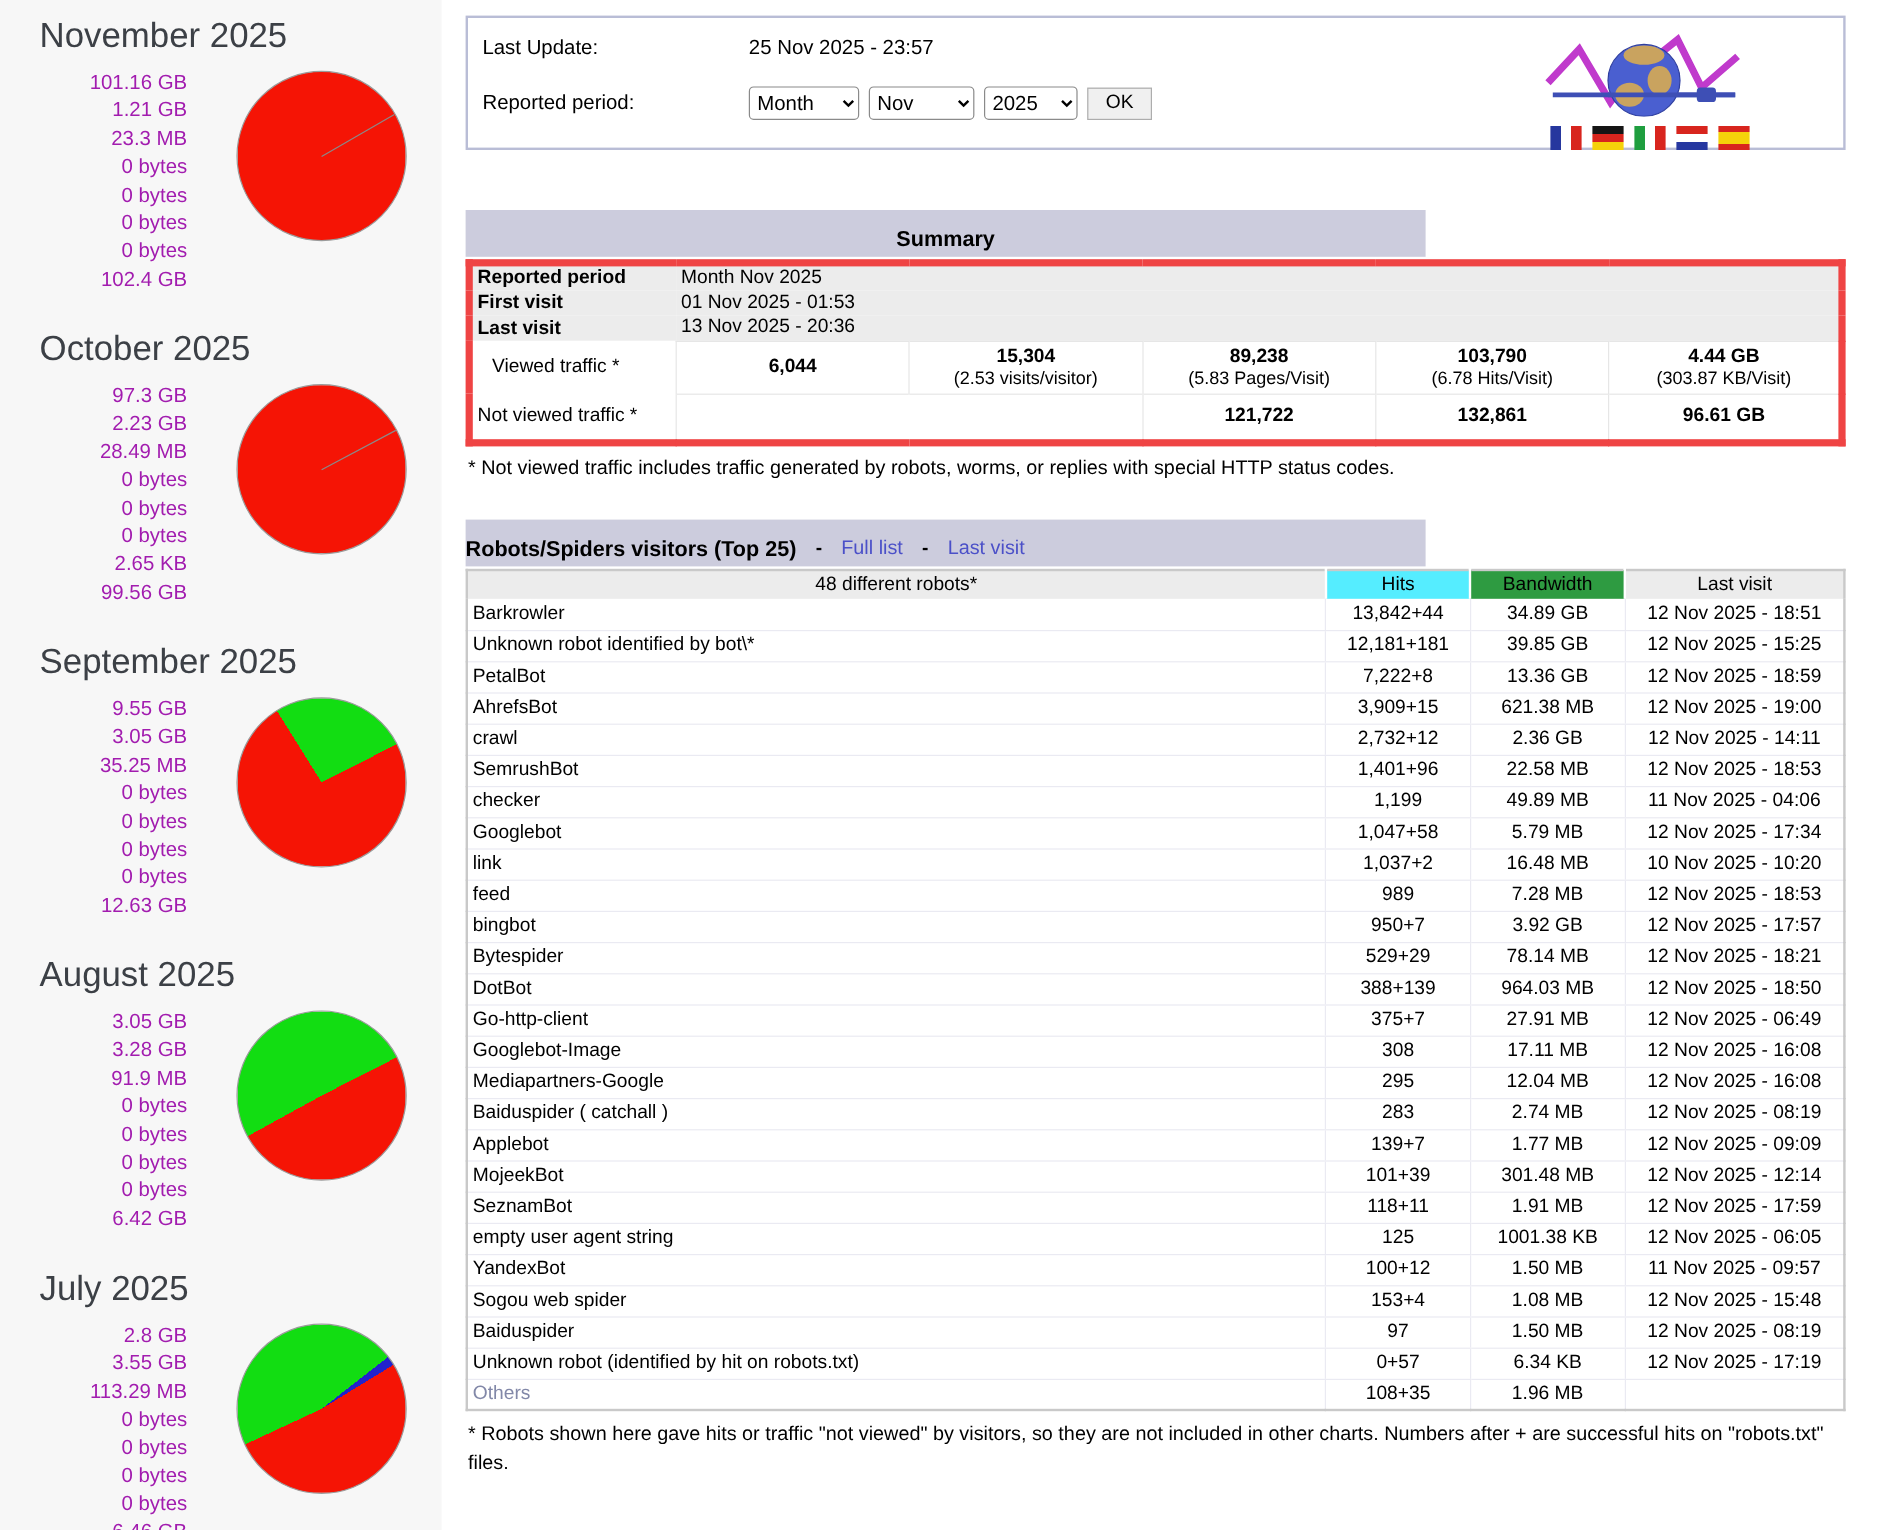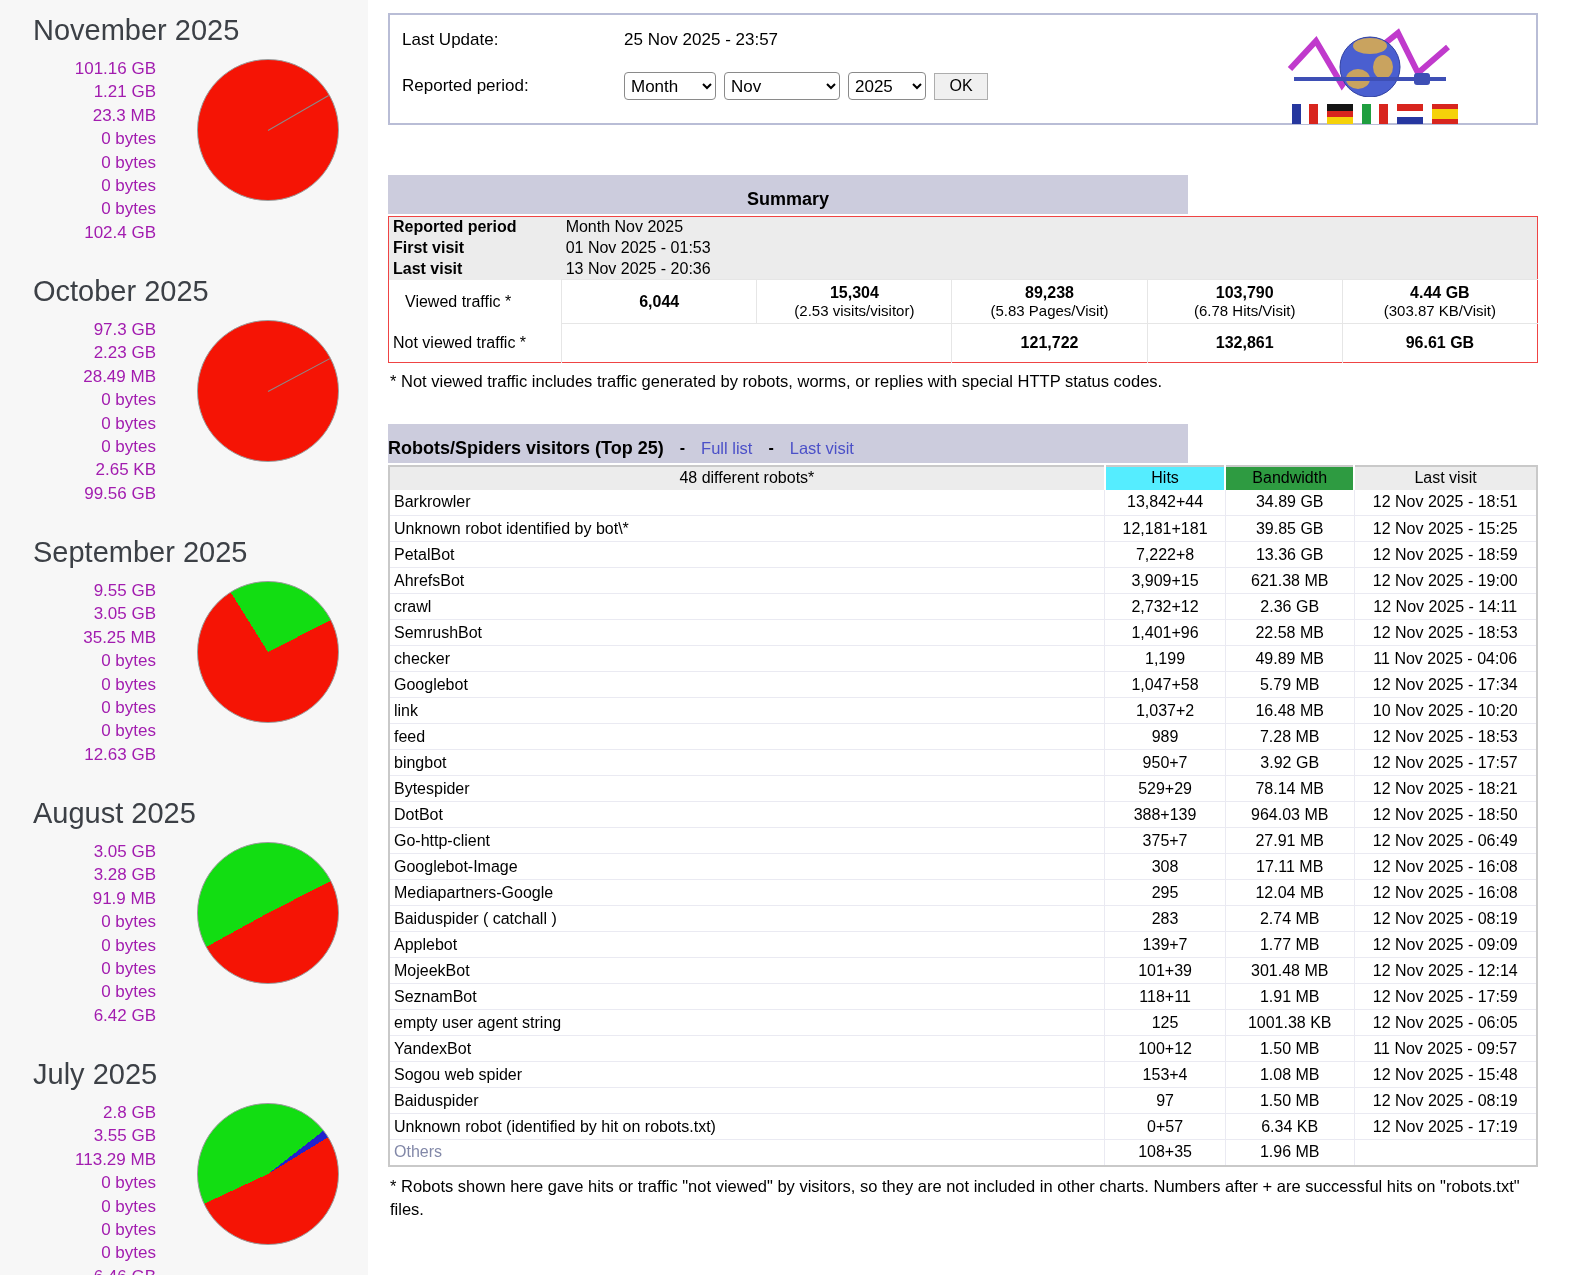--- a/index.html
+++ b/index.html
@@ -24,38 +24,38 @@
 
   
   .topbar { position:relative; border:2px solid #b9bdd6; height:112px; padding:15px 12px; }
   .topbar-row { display:flex; align-items:center; }
   .topbar-row + .topbar-row { margin-top:22px; }
   .topbar-label { width:222px; font-weight:normal; font-size:17px; }
   .topbar-value { font-size:17px; }
   .period-controls { display:flex; align-items:center; gap:8px; }
   .period-controls select { font-size:17px; font-family:"Liberation Sans",sans-serif;
       padding:1px 2px; height:28px; background:#fff; border:1px solid #8a8a8a; border-radius:4px; }
-  .sel-type { width:92px; } .sel-month { width:116px; } .sel-year { width:78px; }
+  .sel-type { width:92px; } .sel-month { width:88px; } .sel-year { width:78px; }
   .ok-btn { font-size:16px; font-family:"Liberation Sans",sans-serif; height:27px; width:54px;
       background:#f0f0f0; border:1px solid #adadad; cursor:pointer; }
   .logo-wrap { position:absolute; top:8px; right:78px; width:172px; }
   .flags { display:flex; gap:9px; margin:3px 0 0 6px; }
   .flag { width:27px; height:20px; display:inline-block; }
 
   
   .bar { width:800px; background:#cccccd; background:#ccccdd; text-align:center;
          padding:14px 0 4px 0; margin-top:50px; }
   .bar-title { font-weight:bold; font-size:18px; }
   .bar.robots-bar { margin-top:33px; display:flex; align-items:center; gap:16px; }
   .bar .dash { font-weight:bold; font-size:16px; }
   .bar .tlink { color:#4b50c8; font-size:16.5px; cursor:pointer; text-decoration:none; }
 
   
   table { border-collapse:collapse; }
-  .summary-table { width:100%; border:1px solid #ef4444; margin-top:2px; }
+  .summary-table { width:100%; border:6px solid #ef4444; margin-top:2px; }
   .summary-table td, .summary-table th { font-size:16px; }
   .info-label { background:#ececec; font-weight:bold; padding:1px 4px; width:173px; height:21px; }
   .info-value { background:#ececec; padding:1px 4px; }
   .corner { background:#ccccdd; width:173px; }
   .col-head { font-weight:400; text-align:center; height:26px;
               border-left:2px solid #fff; border-bottom:2px solid #fff; }
   .row-label { padding:2px 16px; background:#fff; }
   .vcell { text-align:center; padding:4px 2px; border-left:1px solid #e6e6e6;
            border-top:1px solid #e6e6e6; }
   .main-num { font-weight:bold; }

